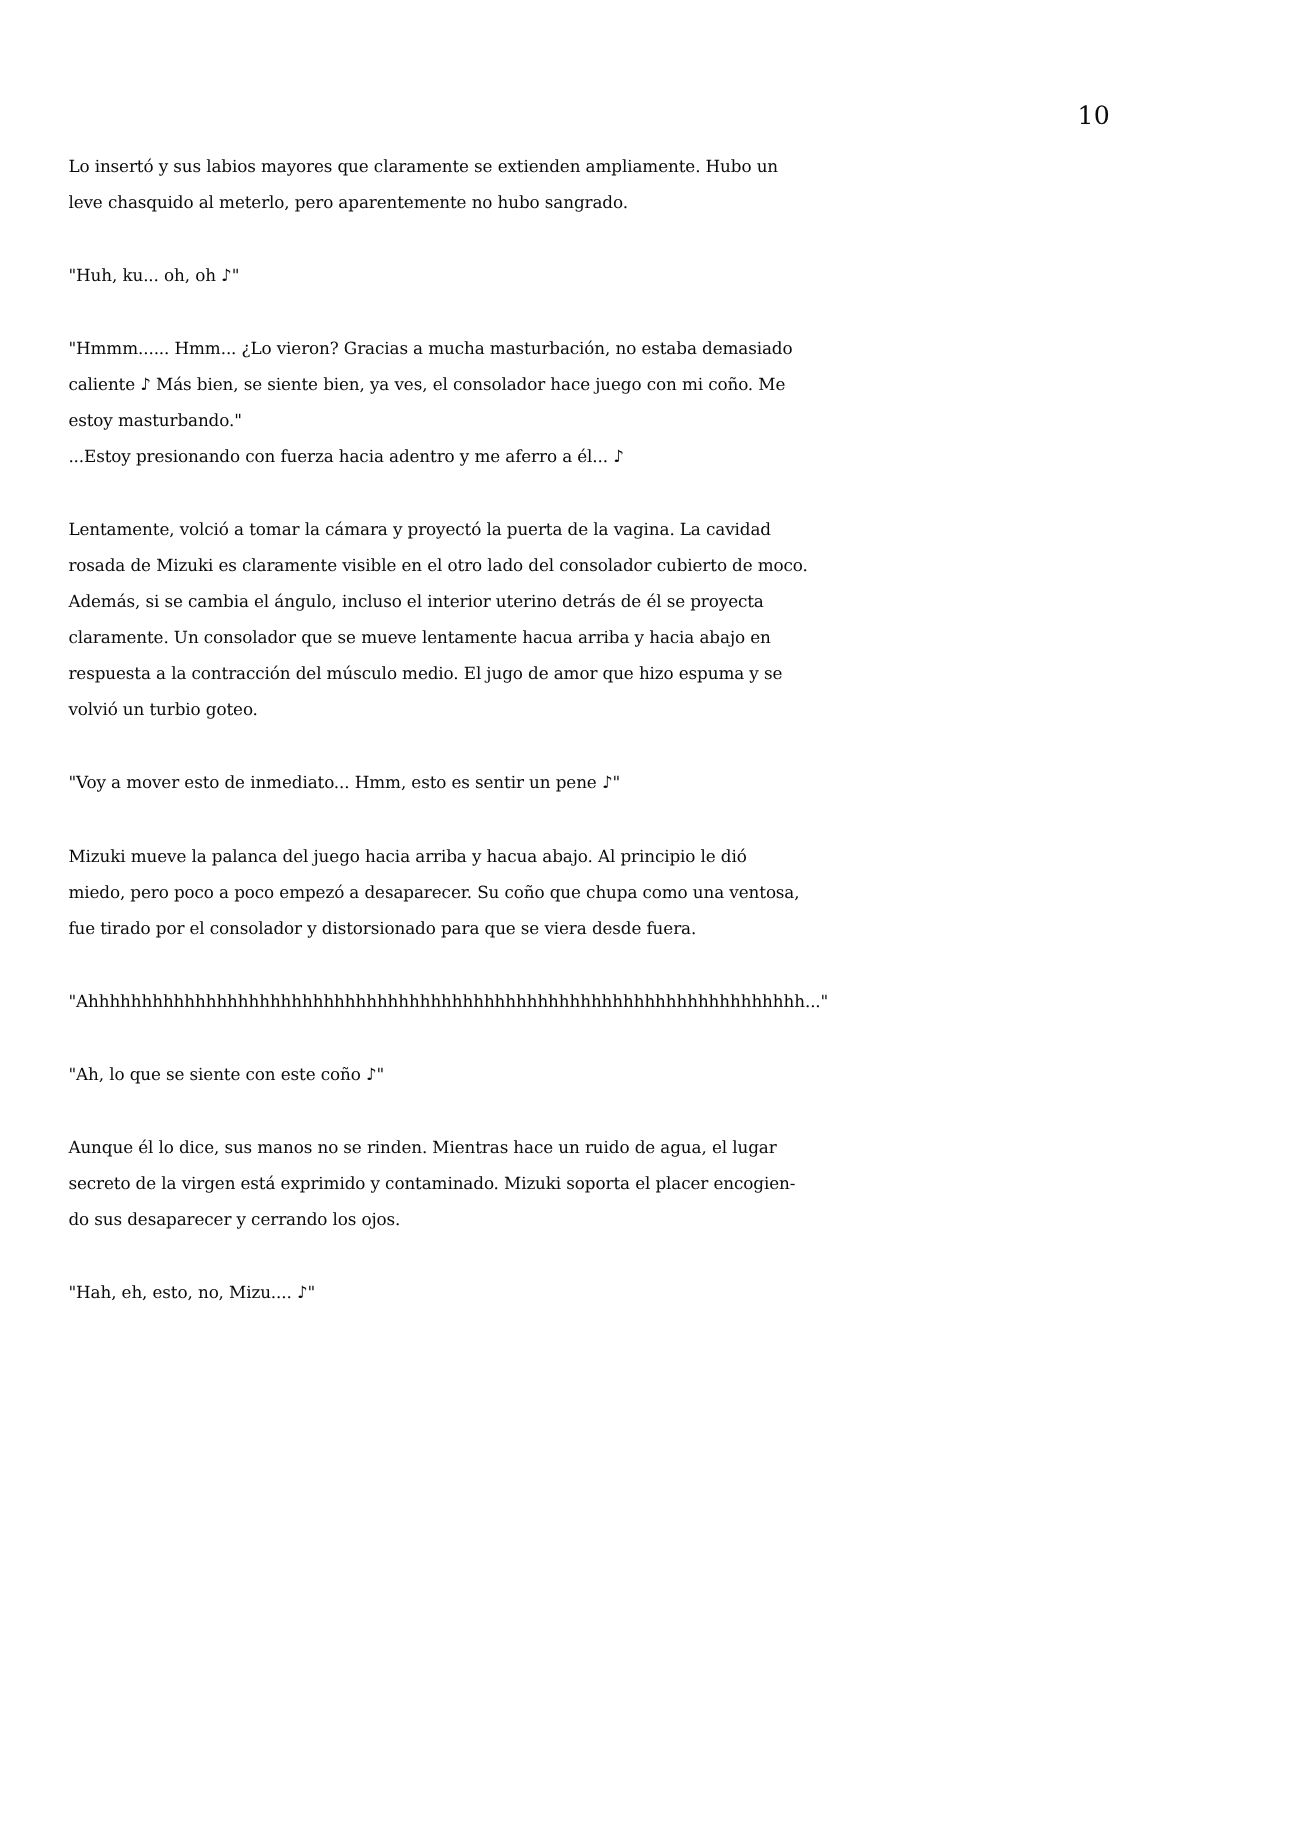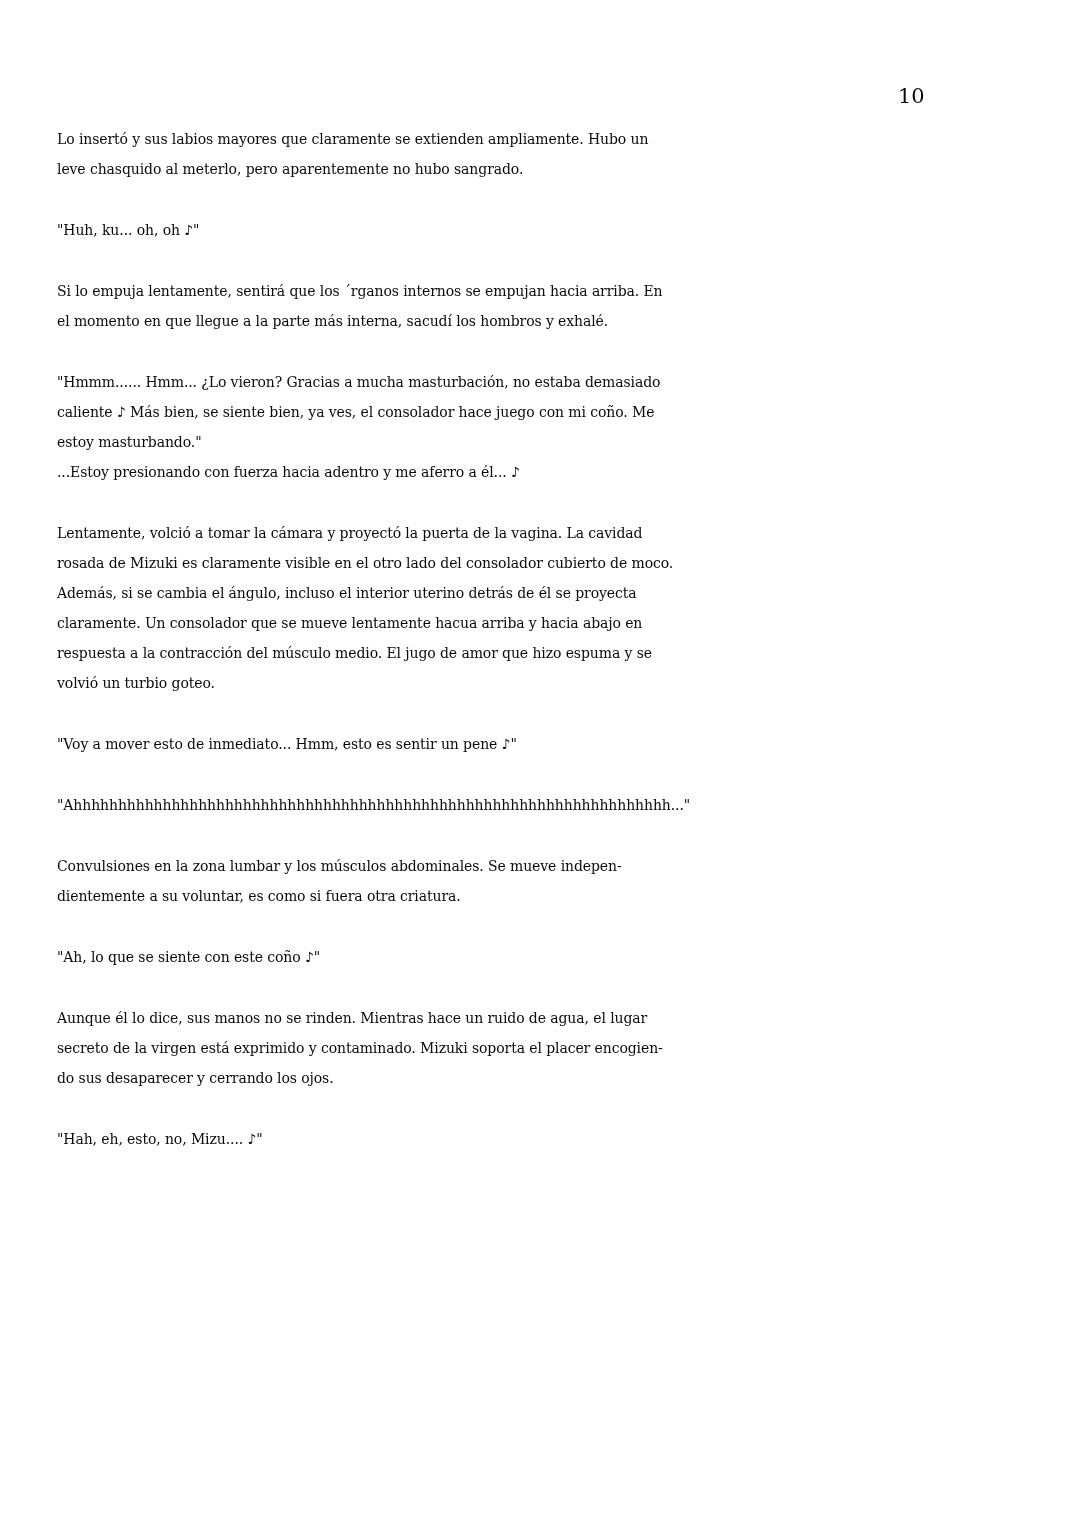--- a/index.html
+++ b/index.html
@@ -40,35 +40,34 @@
 </head>
 <body>
 
 <div class="page">
   <div class="page-number">10</div>
 
   <div class="content">
     <p class="para">Lo insertó y sus labios mayores que claramente se extienden ampliamente. Hubo un
 leve chasquido al meterlo, pero aparentemente no hubo sangrado.</p>
     <p class="para">"Huh, ku... oh, oh ♪"</p>
-    <p class="para">Si lo empuja lentamente, sentirá que los ´rganos internos se empujan hacia arriba. En
-el momento en que llegue a la parte más interna, sacudí los hombros y exhalé.</p>
     <p class="para">"Hmmm...... Hmm... ¿Lo vieron? Gracias a mucha masturbación, no estaba demasiado
 caliente ♪ Más bien, se siente bien, ya ves, el consolador hace juego con mi coño. Me
 estoy masturbando."
 ...Estoy presionando con fuerza hacia adentro y me aferro a él... ♪</p>
     <p class="para">Lentamente, volció a tomar la cámara y proyectó la puerta de la vagina. La cavidad
 rosada de Mizuki es claramente visible en el otro lado del consolador cubierto de moco.
 Además, si se cambia el ángulo, incluso el interior uterino detrás de él se proyecta
 claramente. Un consolador que se mueve lentamente hacua arriba y hacia abajo en
 respuesta a la contracción del músculo medio. El jugo de amor que hizo espuma y se
 volvió un turbio goteo.</p>
     <p class="para">"Voy a mover esto de inmediato... Hmm, esto es sentir un pene ♪"</p>
+    <p class="para">Mizuki mueve la palanca del juego hacia arriba y hacua abajo. Al principio le dió
+miedo, pero poco a poco empezó a desaparecer. Su coño que chupa como una ventosa,
+fue tirado por el consolador y distorsionado para que se viera desde fuera.</p>
     <p class="para">"Ahhhhhhhhhhhhhhhhhhhhhhhhhhhhhhhhhhhhhhhhhhhhhhhhhhhhhhhhhhhhhhhhhhh..."</p>
-    <p class="para">Convulsiones en la zona lumbar y los músculos abdominales. Se mueve indepen-
-dientemente a su voluntar, es como si fuera otra criatura.</p>
     <p class="para">"Ah, lo que se siente con este coño ♪"</p>
     <p class="para">Aunque él lo dice, sus manos no se rinden. Mientras hace un ruido de agua, el lugar
 secreto de la virgen está exprimido y contaminado. Mizuki soporta el placer encogien-
 do sus desaparecer y cerrando los ojos.</p>
     <p class="para">"Hah, eh, esto, no, Mizu.... ♪"</p>
   </div>
 </div>
 
 </body></html>

